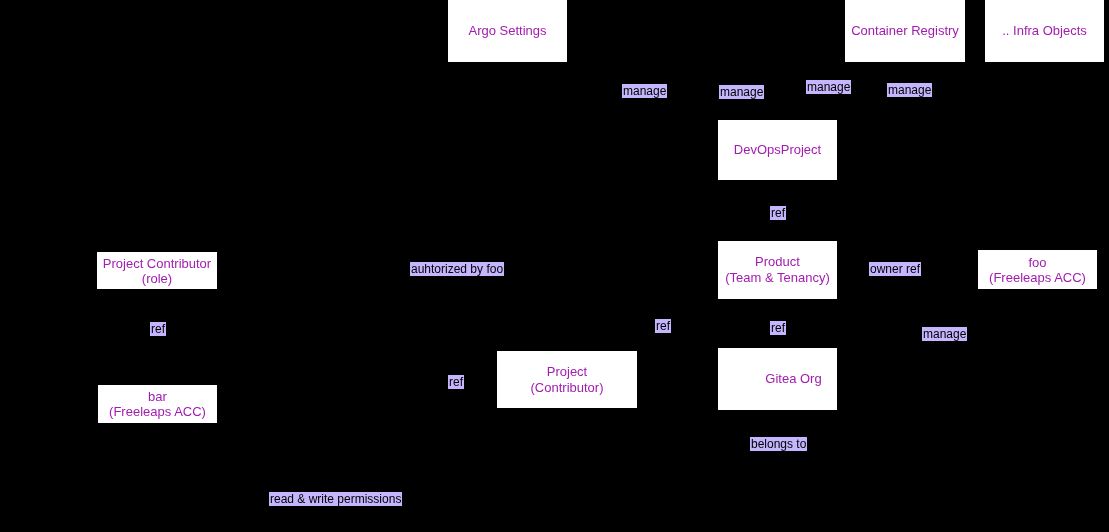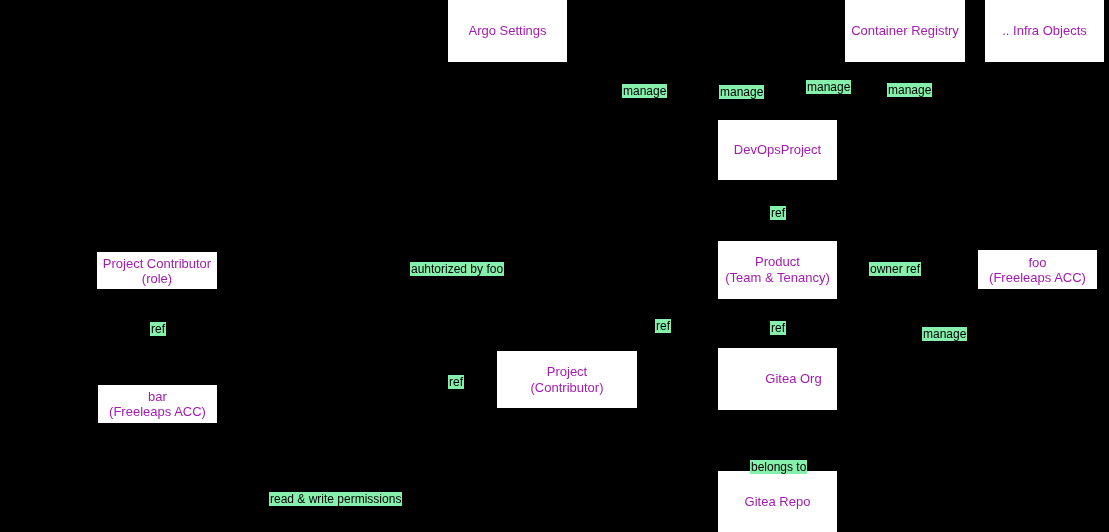--- a/index.html
+++ b/index.html
@@ -23,21 +23,21 @@
     align-items: center;
     justify-content: center;
     text-align: center;
     font-size: 13px;
     line-height: 16px;
     white-space: pre-line;
     box-sizing: border-box;
   }
   .edge-label {
     position: absolute;
-    background: #86efac;
+    background: #c4b5fd;
     color: #000000;
     font-size: 12px;
     line-height: 14px;
     white-space: nowrap;
     padding: 0 1px;
   }
 </style>
 </head>
 <body>
 
@@ -50,21 +50,20 @@
 
   <div class="node" style="left:985px; top:0px; width:119px; height:62px;">.. Infra Objects</div>
 
   <div class="node" style="left:718px; top:120px; width:119px; height:60px;">DevOpsProject</div>
 
   <div class="node" style="left:718px; top:241px; width:119px; height:58px;">Product
 (Team &amp; Tenancy)</div>
 
   <div class="node" style="left:718px; top:348px; width:119px; height:62px;padding-left:32px;">Gitea Org</div>
 
-  <div class="node" style="left:718px; top:471px; width:119px; height:61px;">Gitea Repo</div>
 
   <div class="node" style="left:978px; top:250px; width:119px; height:39px; font-size:13px; line-height:15px;">foo
 (Freeleaps ACC)</div>
 
   <div class="node" style="left:97px; top:252px; width:120px; height:37px; line-height:15px;">Project Contributor
 (role)</div>
 
   <div class="node" style="left:98px; top:361px; width:119px; height:38px; line-height:15px;margin-top:24px;">bar
 (Freeleaps ACC)</div>
 
@@ -89,17 +88,17 @@
   <div class="edge-label" style="left:150px; top:322px;">ref</div>
 
   <div class="edge-label" style="left:448px; top:375px;">ref</div>
 
   <div class="edge-label" style="left:655px; top:319px;">ref</div>
 
   <div class="edge-label" style="left:770px; top:321px;">ref</div>
 
   <div class="edge-label" style="left:922px; top:327px;">manage</div>
 
-  <div class="edge-label" style="left:750px; top:460px;">belongs to</div>
+  <div class="edge-label" style="left:750px; top:437px;">belongs to</div>
 
   <div class="edge-label" style="left:269px; top:492px;">read &amp; write permissions</div>
 
 </div>
 
 </body></html>

